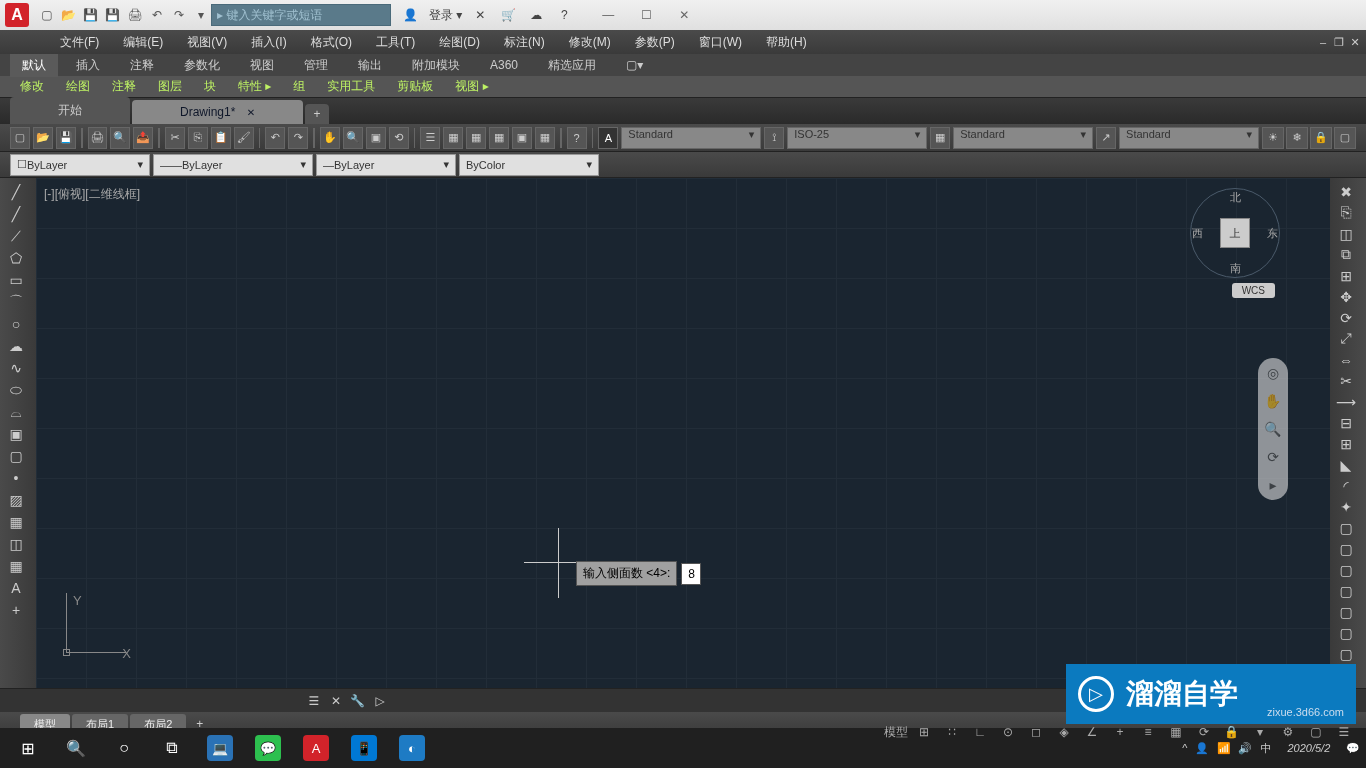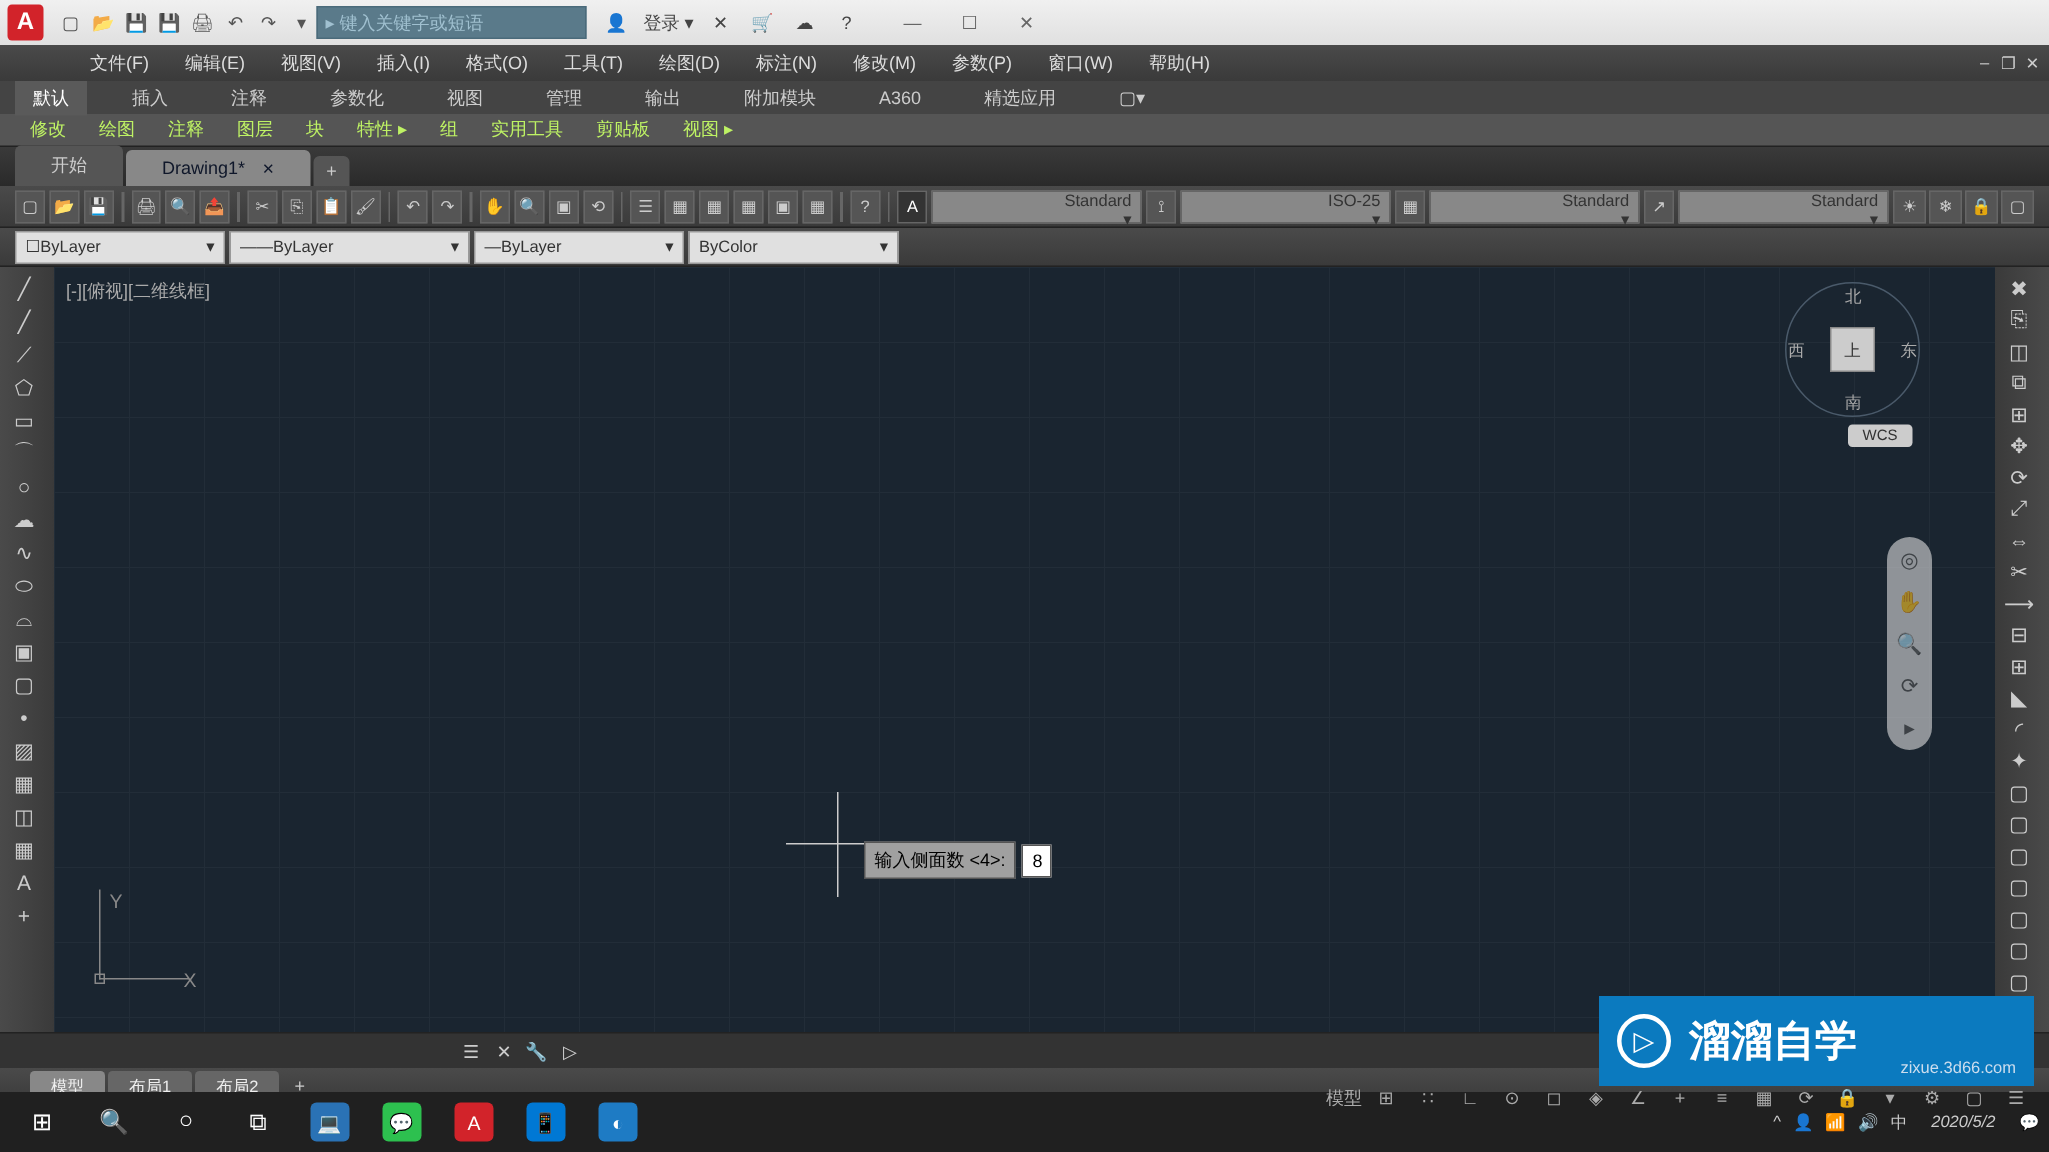--- a/index.html
+++ b/index.html
@@ -17,40 +17,40 @@
 .win-controls { display: flex; gap: 10px; margin-left: 20px; }
 .win-btn { width: 28px; height: 20px; display: flex; align-items: center; justify-content: center; color: #666; cursor: pointer; }
 
 
 .menu-bar { height: 24px; background: linear-gradient(#4a4a4a, #3a3a3a); display: flex; align-items: center; padding: 0 50px; gap: 4px; position: relative; }
 .menu-item { padding: 3px 10px; color: #ddd; cursor: pointer; font-size: 12px; }
 .menu-corner { position: absolute; right: 4px; display: flex; gap: 2px; }
 .menu-corner span { width: 14px; height: 14px; color: #ccc; font-size: 11px; cursor: pointer; display:flex; align-items:center; justify-content:center;}
 
 
-.ribbon-tabs { height: 22px; background: #444; display: flex; align-items: center; padding: 0 10px; gap: 18px; }
+.ribbon-tabs { height: 22px; background: #444; display: flex; align-items: center; padding: 0 10px; gap: 6px; }
 .ribbon-tab { padding: 3px 12px; color: #ccc; cursor: pointer; font-size: 12px; }
 .ribbon-tab.active { background: #5a5a5a; color: #fff; }
 
 
 .ribbon-panels { height: 22px; background: #555; display: flex; align-items: center; padding: 0 10px; gap: 2px; border-bottom: 1px solid #222; }
 .panel-item { padding: 3px 10px; color: #bef264; cursor: pointer; font-size: 12px; }
 
 
 .doc-tabs { height: 26px; background: linear-gradient(#3a3a3a, #2a2a2a); display: flex; align-items: flex-end; padding: 0 10px; gap: 2px; }
-.doc-tab { padding: 5px 24px; background: #555; color: #ccc; cursor: pointer; border-radius: 4px 4px 0 0; font-size: 12px; position:relative; }
+.doc-tab { padding: 5px 48px; background: #555; color: #ccc; cursor: pointer; border-radius: 4px 4px 0 0; font-size: 12px; position:relative; }
 .doc-tab.active { background: #888; color: #0f172a; }
 .doc-tab-close { margin-left: 8px; font-size: 10px; }
 .doc-tab-plus { width: 24px; height: 20px; background: #555; color: #ccc; display:flex; align-items:center; justify-content:center; border-radius: 4px 4px 0 0; cursor:pointer;}
 
 
 .toolbar-row { height: 28px; background: linear-gradient(#4a4a4a, #3a3a3a); display: flex; align-items: center; padding: 0 10px; gap: 3px; border-bottom: 1px solid #222; }
 .tb-btn { width: 22px; height: 22px; background: #555; border: 1px solid #666; display:flex; align-items:center; justify-content:center; color:#ccc; font-size:11px; cursor:pointer;}
 .tb-sep { width: 2px; height: 20px; background: #666; margin: 0 2px; }
-.tb-combo { height: 22px; background: #888; border: 1px solid #666; display: flex; align-items: flex-end; padding: 0 6px; min-width: 120px; color: #333; font-size: 11px; cursor:pointer;flex-direction:column; }
+.tb-combo { height: 22px; background: #888; border: 1px solid #666; display: flex; align-items: flex-start; padding: 0 6px; min-width: 120px; color: #333; font-size: 11px; cursor:pointer; }
 .tb-combo-wide { min-width: 140px; }
 .tb-arrow { margin-left: auto; color: #333; }
 
 
 .layer-row { height: 26px; background: linear-gradient(#4a4a4a, #3a3a3a); display: flex; align-items: center; padding: 0 10px; gap: 3px; border-bottom: 1px solid #222; }
 .layer-combo { height: 22px; background: #e0e0e0; border: 1px solid #999; display: flex; align-items: center; padding: 0 6px; min-width: 140px; color: #333; font-size: 11px; cursor:pointer;}
 
 
 .main-area { position: relative; height: 510px; background: #1a2530; display: flex; }
 .left-toolbar { width: 36px; background: linear-gradient(90deg,#4a4a4a,#3a3a3a); display: flex; flex-direction: column; padding: 4px 2px; gap: 2px; }

